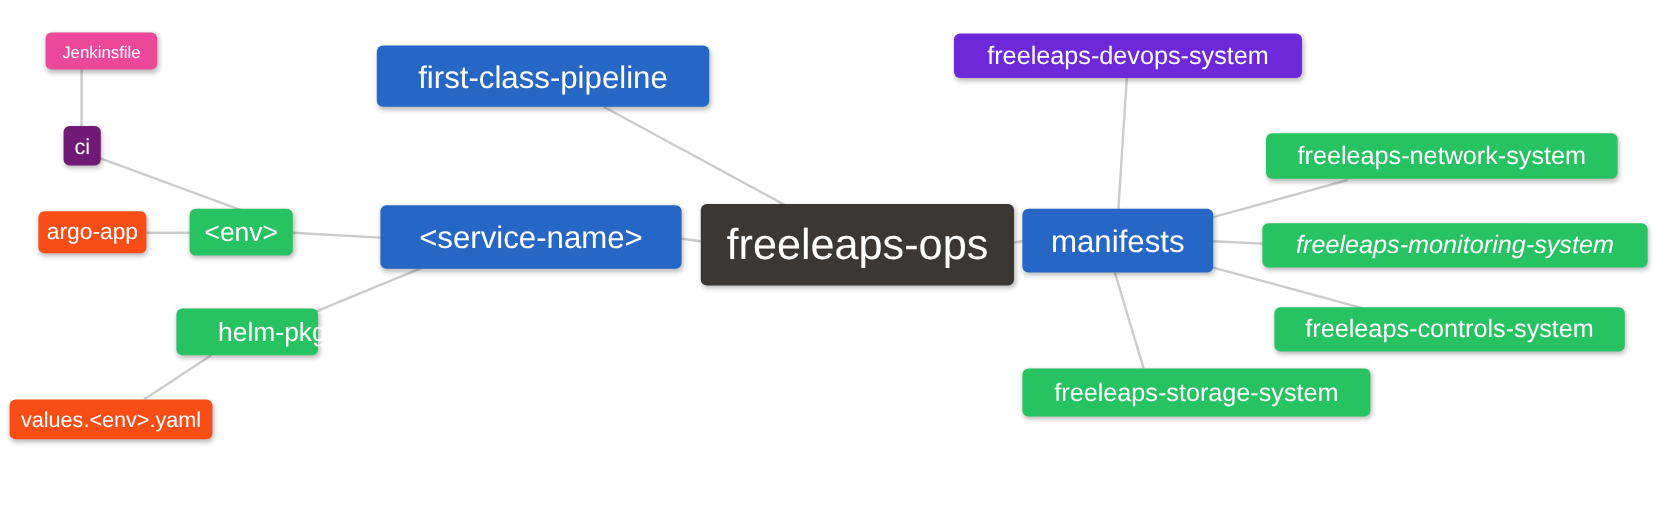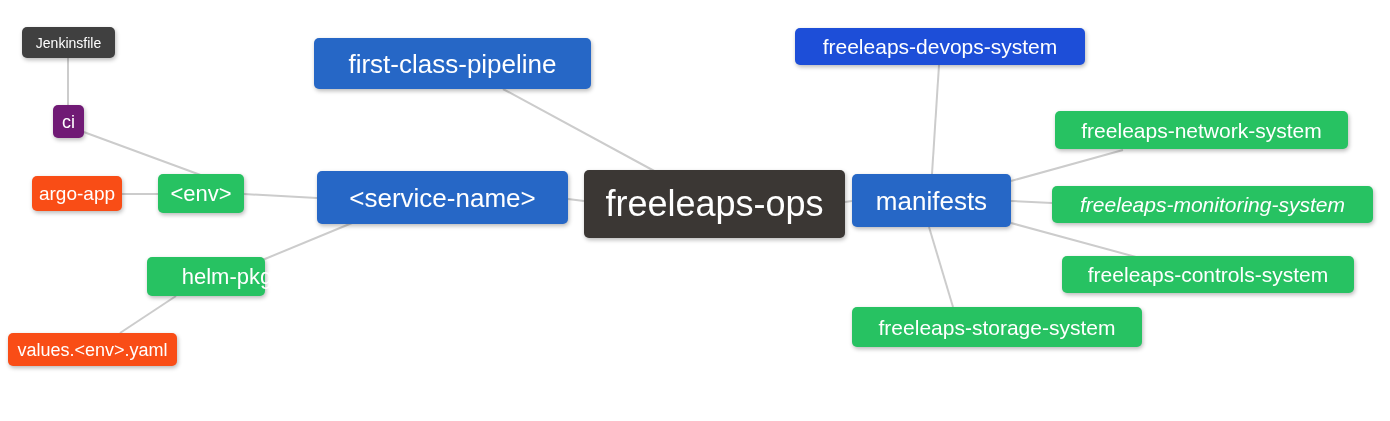--- a/index.html
+++ b/index.html
@@ -72,29 +72,29 @@
     <line x1="568" y1="199" x2="584" y2="201" stroke="#CCCCCC"></line>
     <line x1="503" y1="89" x2="658" y2="173" stroke="#CCCCCC"></line>
     <line x1="845" y1="202" x2="852" y2="201" stroke="#CCCCCC"></line>
     <line x1="932" y1="174" x2="939" y2="65" stroke="#CCCCCC"></line>
     <line x1="1011" y1="181" x2="1123" y2="150" stroke="#CCCCCC"></line>
     <line x1="1011" y1="201" x2="1052" y2="203" stroke="#CCCCCC"></line>
     <line x1="1011" y1="223" x2="1136" y2="257" stroke="#CCCCCC"></line>
     <line x1="929" y1="227" x2="953" y2="307" stroke="#CCCCCC"></line>
   </svg>
 
-  <div class="node" id="n-jenkinsfile" style="background-color: #404040;">Jenkinsfile</div>
+  <div class="node" id="n-jenkinsfile" style="background-color: #ec4899; margin-left: 16px;">Jenkinsfile</div>
   <div class="node" id="n-ci" style="background-color: #701a75;">ci</div>
   <div class="node" id="n-argo-app" style="background-color: rgb(249, 77, 22);">argo-app</div>
   <div class="node" id="n-env" style="background-color: rgb(39, 194, 98);">&lt;env&gt;</div>
   <div class="node" id="n-helm-pkg" style="background-color: rgb(39, 194, 98);">helm-pkg</div>
   <div class="node" id="n-values" style="background-color: rgb(249, 77, 22);">values.&lt;env&gt;.yaml</div>
   <div class="node" id="n-fcp" style="background-color: rgb(38, 103, 198);">first-class-pipeline</div>
   <div class="node" id="n-service" style="background-color: rgb(38, 103, 198);">&lt;service-name&gt;</div>
   <div class="node" id="n-ops" style="background-color: rgb(59, 55, 52);">freeleaps-ops</div>
   <div class="node" id="n-manifests" style="background-color: rgb(38, 103, 198);">manifests</div>
-  <div class="node" id="n-devops" style="background-color: #1d4ed8;">freeleaps-devops-system</div>
+  <div class="node" id="n-devops" style="background-color: #6d28d9;">freeleaps-devops-system</div>
   <div class="node" id="n-network" style="background-color: rgb(39, 194, 98);">freeleaps-network-system</div>
   <div class="node" id="n-monitoring" style="background-color: rgb(39, 194, 98);">freeleaps-monitoring-system</div>
   <div class="node" id="n-controls" style="background-color: rgb(39, 194, 98);">freeleaps-controls-system</div>
   <div class="node" id="n-storage" style="background-color: rgb(39, 194, 98);">freeleaps-storage-system</div>
 
 </div>
 
 </body></html>

